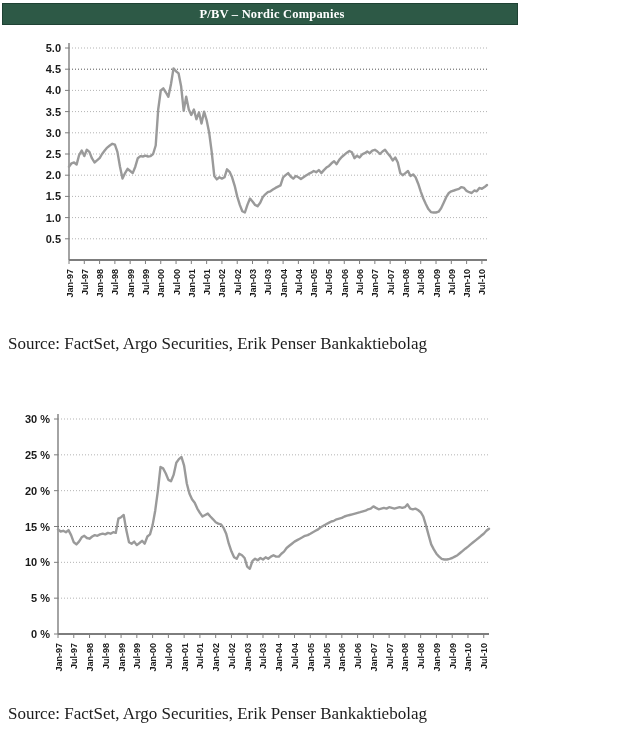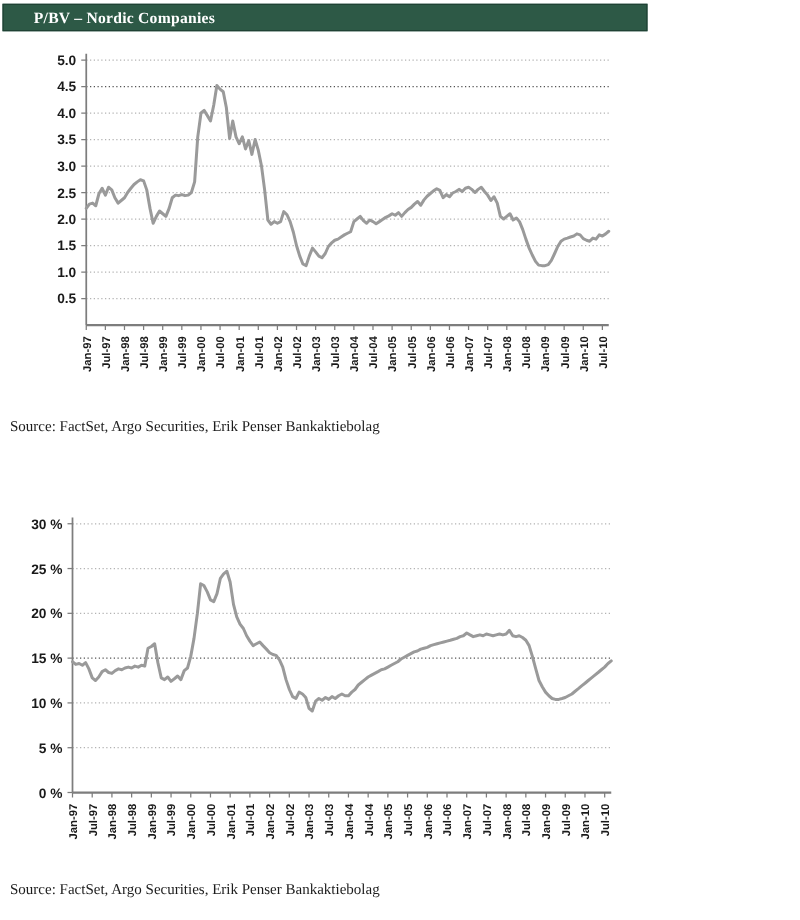--- a/index.html
+++ b/index.html
@@ -1,24 +1,24 @@
 <!DOCTYPE html>
 <html><head>
 <meta charset="utf-8">
 <style>
   html,body{margin:0;padding:0;background:#ffffff;}
   .page{position:relative;width:640px;height:736px;background:#ffffff;overflow:hidden;
         font-family:"Liberation Serif",serif;}
   .chart-header{position:absolute;left:2px;width:516px;height:22px;box-sizing:border-box;
         background:#2d5946;border:1px solid #1f4234;color:#ffffff;
         font-family:"Liberation Serif",serif;font-weight:bold;font-size:12.5px;
-        line-height:20px;padding-left:24px;letter-spacing:.2px;}
+        line-height:20px;padding-left:24px;letter-spacing:.2px;text-align:center;}
   .chart-svg{position:absolute;left:0;display:block;}
   .source-note{position:absolute;left:8px;font-family:"Liberation Serif",serif;
-        font-size:12px;color:#1c1c1c;white-space:nowrap;}
+        font-size:17px;color:#1c1c1c;white-space:nowrap;}
   .ytick{font-family:"Liberation Sans",sans-serif;font-size:11px;font-weight:700;fill:#1a1a1a;}
   .xtick{font-family:"Liberation Sans",sans-serif;font-size:9px;font-weight:700;fill:#1a1a1a;}
 </style>
 </head>
 <body>
 
 <div class="page">
 
   <div class="chart-header" style="top:3px;">
     <span>P/BV – Nordic Companies</span>

